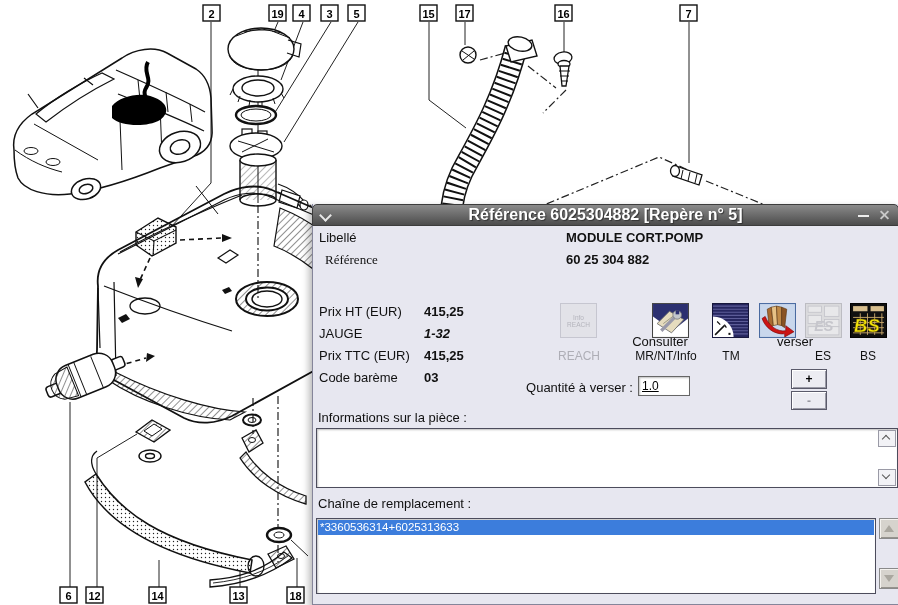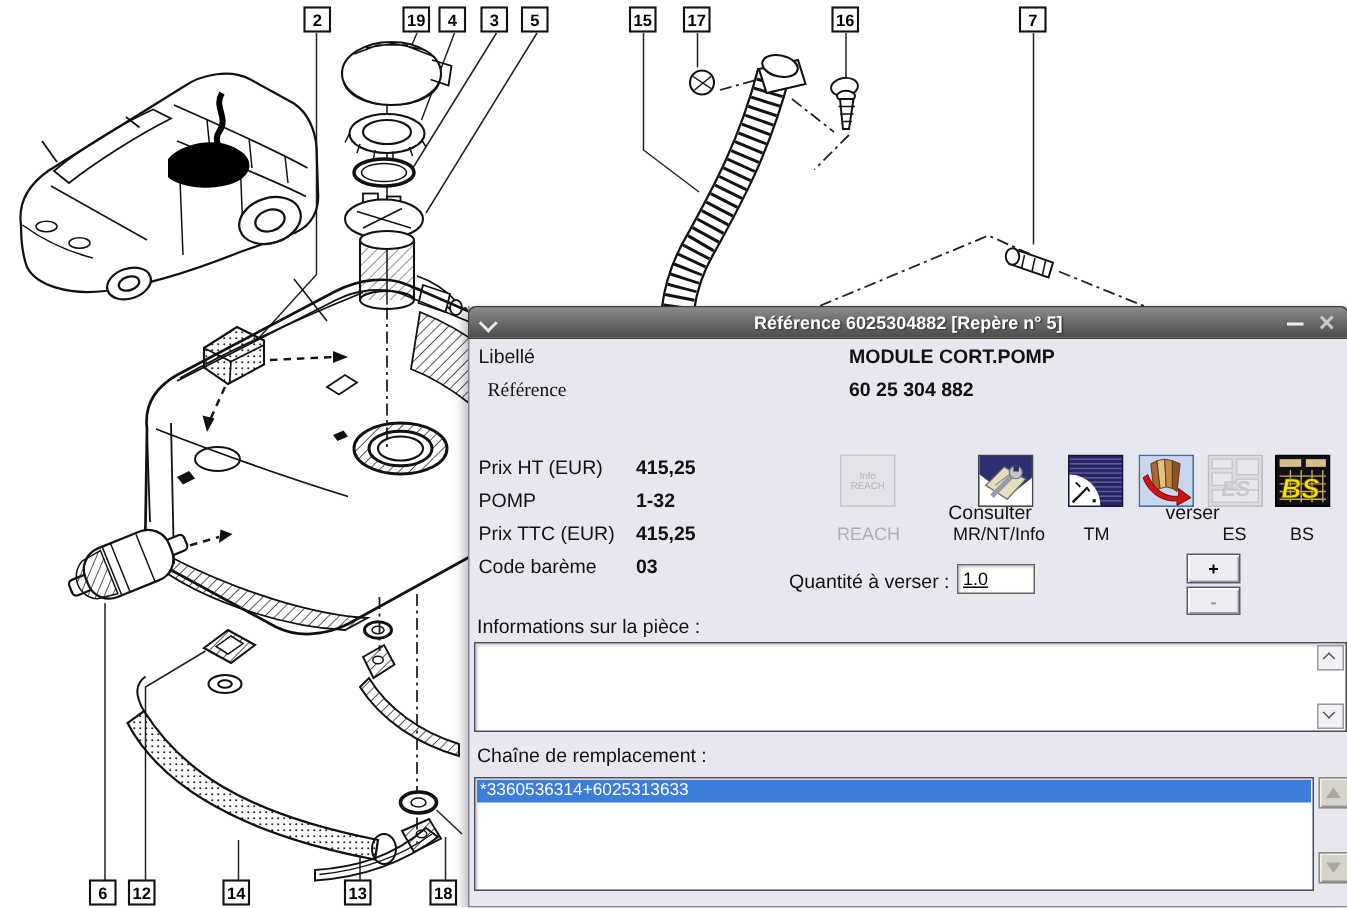--- a/index.html
+++ b/index.html
@@ -10,21 +10,21 @@
   .callout-box{fill:#fff;stroke:#111;stroke-width:1.4;}
 
   
   .dialog{position:absolute;left:312px;top:204px;width:585px;height:400px;z-index:10;
           background:#e7e7f0;border:1px solid #85859a;border-top:none;
           box-shadow:-3px 3px 7px rgba(0,0,0,.28);font-size:13px;color:#111;}
   .titlebar{position:absolute;left:-1px;top:0;width:585px;height:20px;
             background:linear-gradient(#8a8a8a,#4c4c4c);
             border:1px solid #3c3c3c;border-radius:5px 5px 0 0;}
   .title-text{position:absolute;left:0;right:0;top:0;height:20px;line-height:20px;text-align:center;
-              color:#fff;font-weight:bold;font-size:12px;text-shadow:1px 1px 1px #333;}
+              color:#fff;font-weight:bold;font-size:16px;text-shadow:1px 1px 1px #333;}
   .tb-btn{position:absolute;top:3px;width:15px;height:14px;cursor:default;}
   .chev{position:absolute;left:4px;top:3px;width:7px;height:7px;border-right:2px solid #e8e8e8;
         border-bottom:2px solid #e8e8e8;transform:rotate(45deg);}
   .minbar{position:absolute;left:2px;top:7px;width:11px;height:2px;background:#ededed;}
   .xbar1,.xbar2{position:absolute;left:2px;top:6px;width:11px;height:2px;background:#c9c9c9;}
   .xbar1{transform:rotate(45deg);} .xbar2{transform:rotate(-45deg);}
 
   .dlg-label{position:absolute;white-space:nowrap;}
   .dlg-value{position:absolute;white-space:nowrap;font-weight:bold;}
   .col-header{position:absolute;width:100px;text-align:center;margin-top:48px;}
@@ -303,22 +303,22 @@
     </span>
   </div>
 
   <span class="dlg-label" style="left:6px;top:26px;">Libellé</span>
   <span class="dlg-value" style="left:253px;top:26px;">MODULE CORT.POMP</span>
   <span class="dlg-label" style="left:12px;top:48px;font-family:Liberation Serif, serif;">Référence</span>
   <span class="dlg-value" style="left:253px;top:48px;">60 25 304 882</span>
 
   <span class="dlg-label" style="left:6px;top:100px;">Prix HT (EUR)</span>
   <span class="dlg-value" style="left:111px;top:100px;">415,25</span>
-  <span class="dlg-label" style="left:6px;top:122px;">POMP</span>
-  <span class="dlg-value" style="left:111px;top:122px;">1-32</span>
+  <span class="dlg-label" style="left:6px;top:122px;">JAUGE</span>
+  <span class="dlg-value" style="left:111px;top:122px;font-style:italic;">1-32</span>
   <span class="dlg-label" style="left:6px;top:144px;">Prix TTC (EUR)</span>
   <span class="dlg-value" style="left:111px;top:144px;">415,25</span>
   <span class="dlg-label" style="left:6px;top:166px;">Code barème</span>
   <span class="dlg-value" style="left:111px;top:166px;">03</span>
 
   <span class="col-header" style="left:297px;top:82px;">Consulter</span>
   <span class="col-header" style="left:432px;top:82px;">verser</span>
 
   <button class="icon-btn" style="left:247px;top:99px;" disabled="">
     <span class="reach-face">

